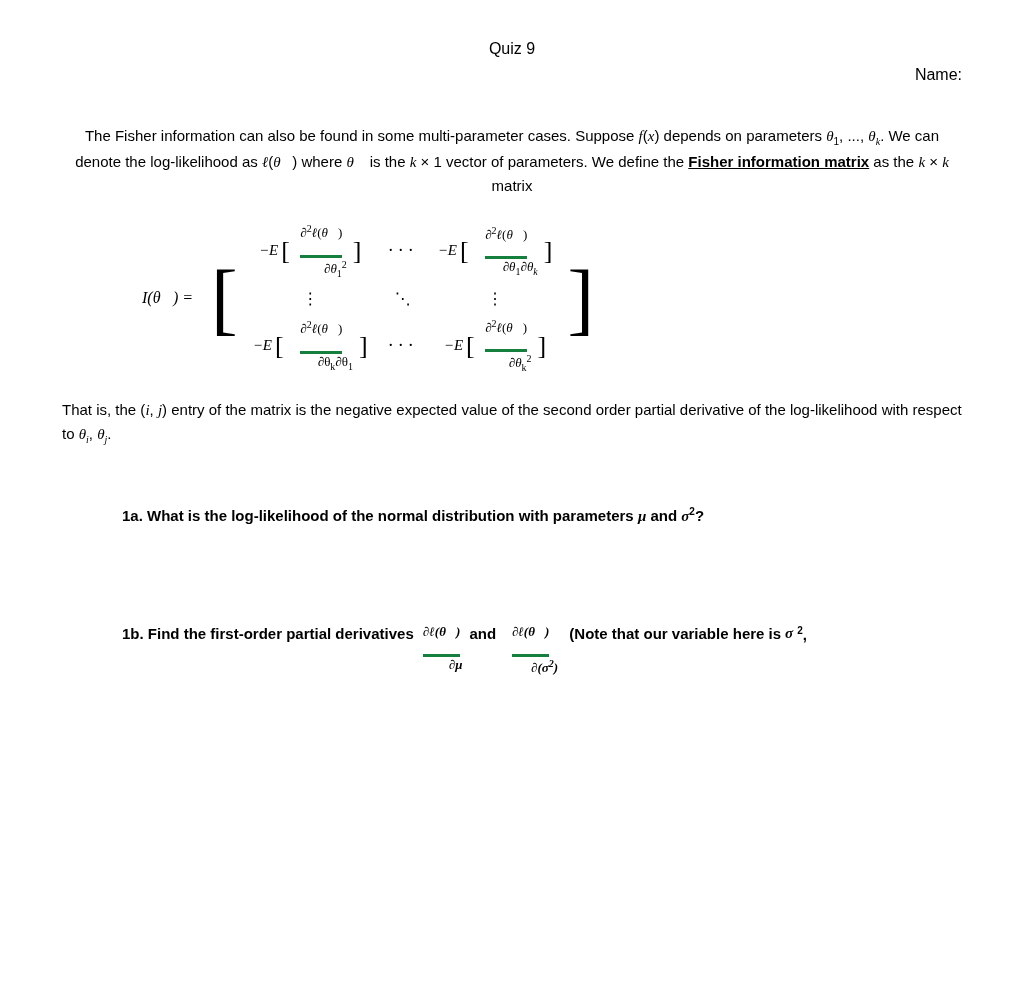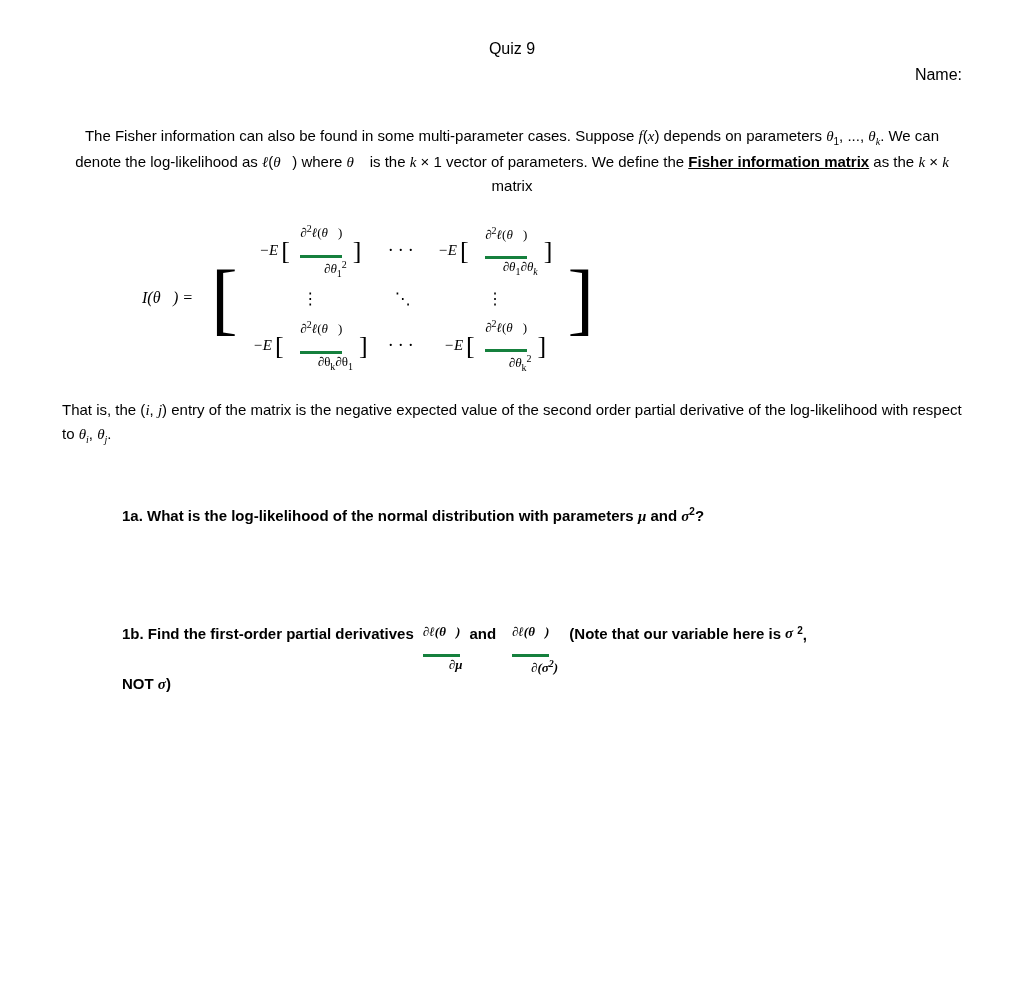--- a/index.html
+++ b/index.html
@@ -251,17 +251,14 @@
     </span>
     <span class="bold">and</span>
     <span class="frac-inline bold" style="font-style:italic; font-size:13px;">
       <span class="frac-num">∂ℓ(θ⃗)</span>
       <span class="frac-den">∂(σ<sup>2</sup>)</span>
     </span>
     <span class="bold">&nbsp;(Note that our variable here is</span>
     <span class="bold math-inline"> σ</span>
       <span class="bold"><sup>2</sup>,</span>
   </div>
-  <div style="margin-left:60px; font-family:Arial,sans-serif; font-size:15px;">
-    <span class="bold">NOT</span> <span class="bold math-inline">σ</span><span class="bold">)</span>
-  </div>
 
 </div>
 
 </body></html>

